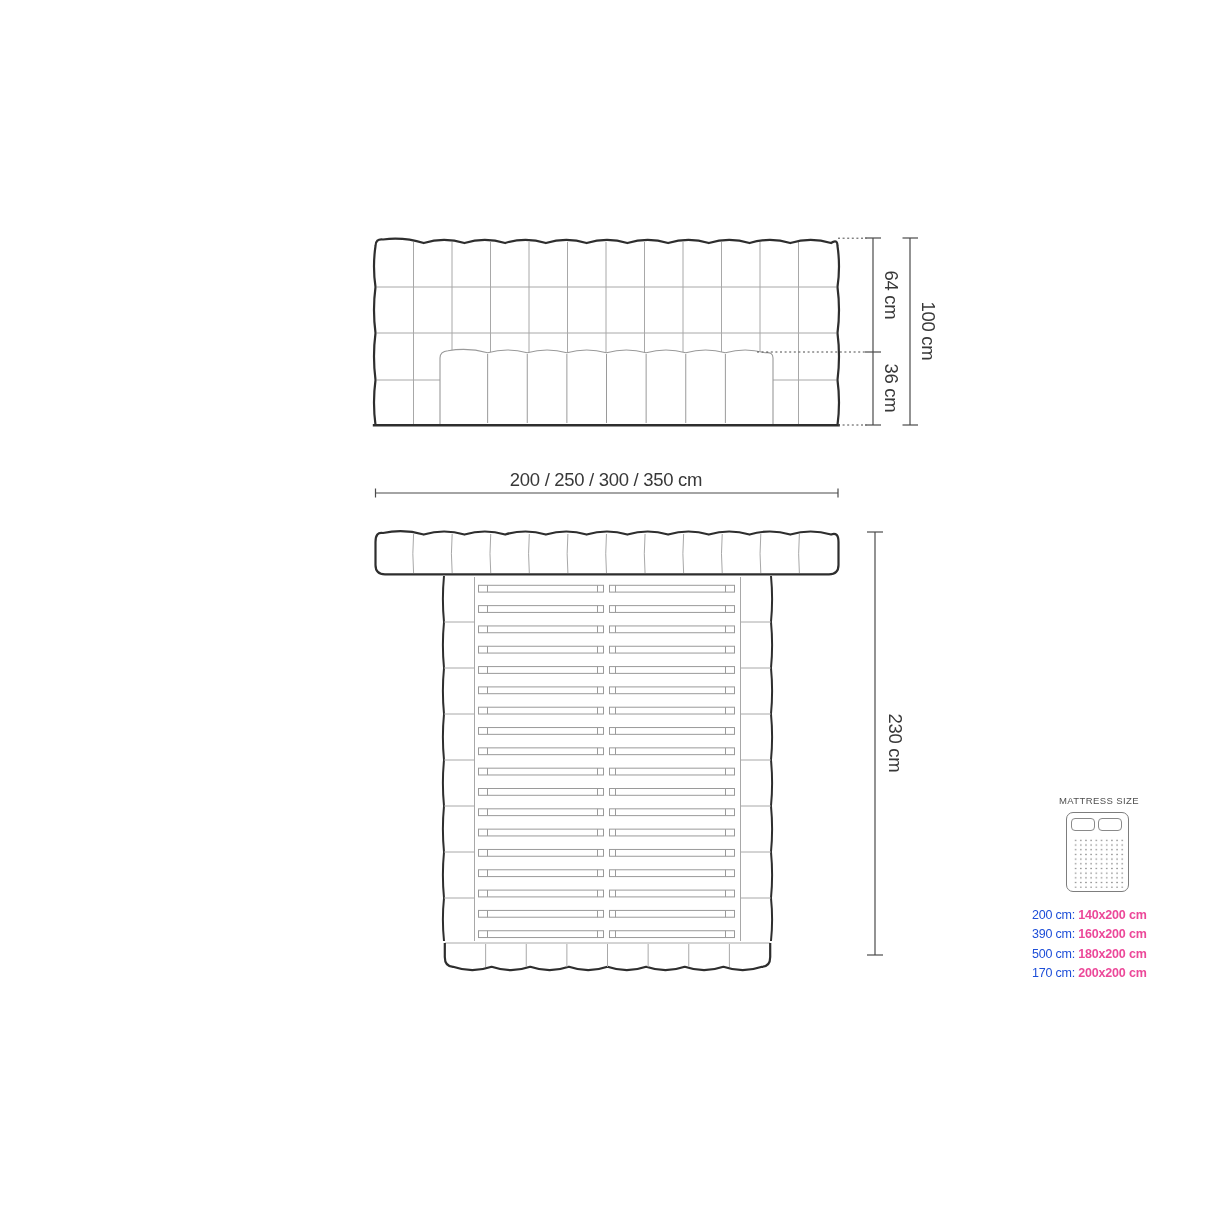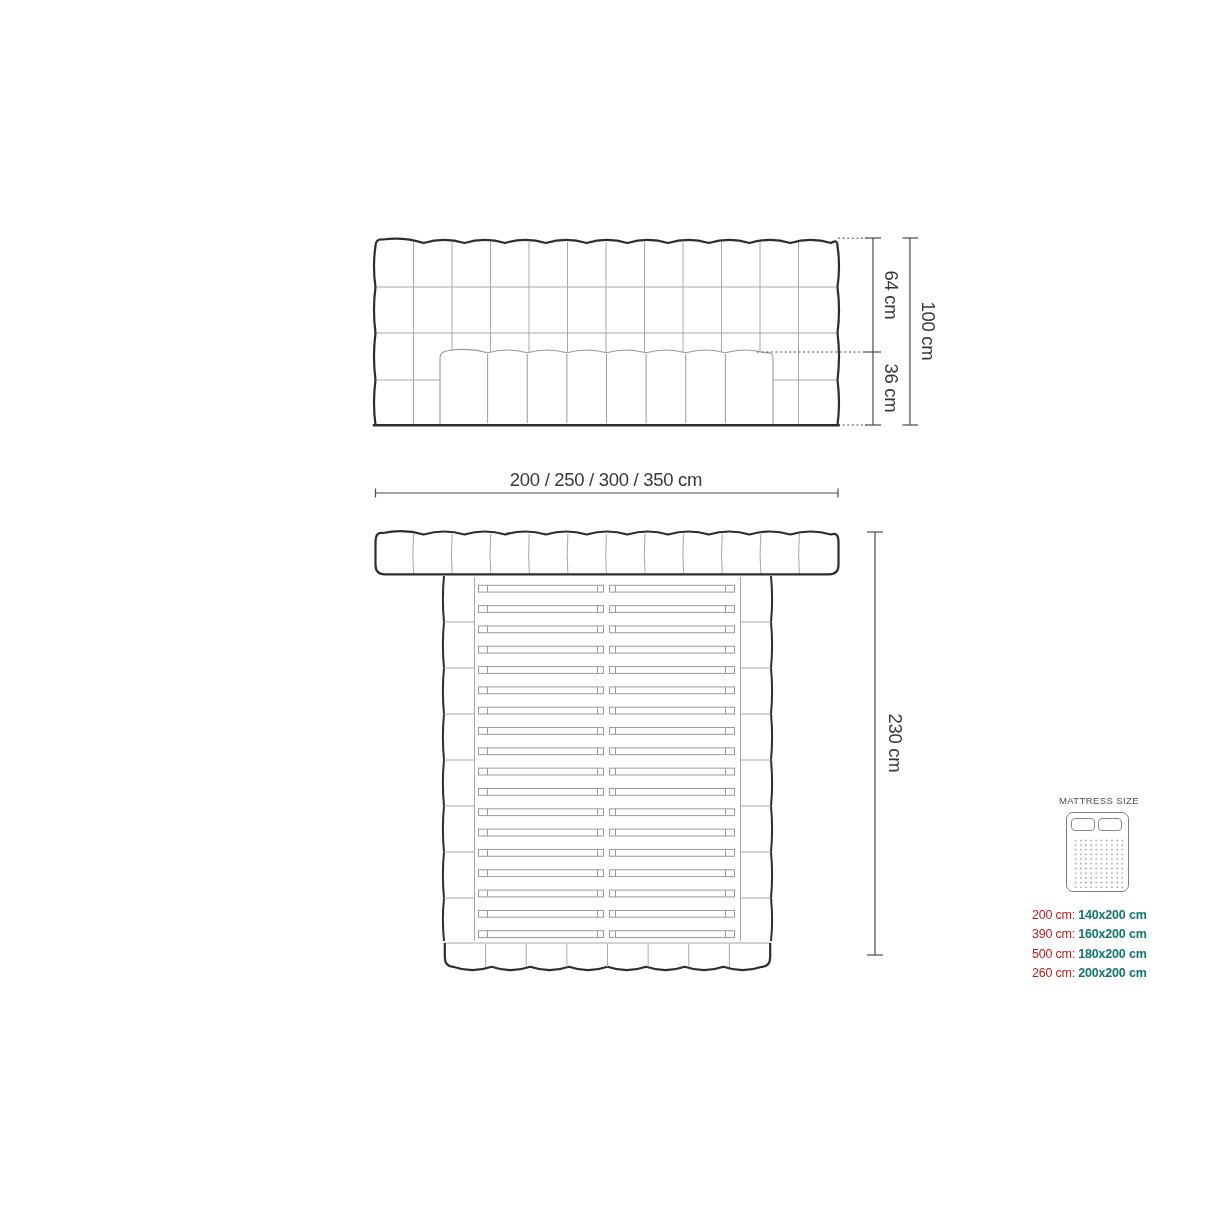--- a/index.html
+++ b/index.html
@@ -12,22 +12,22 @@
   .mattress-icon{position:absolute;left:34px;top:17px;width:63px;height:80px;
     border:1.4px solid #7d7d7d;border-radius:7px;box-sizing:border-box;background:#fff;}
   .pillow{position:absolute;top:5px;width:24px;height:13px;border:1.2px solid #8a8a8a;border-radius:4px;box-sizing:border-box;}
   .pillow.p1{left:4px;}
   .pillow.p2{left:31px;}
   .dot-grid{position:absolute;left:5px;top:24px;width:52px;height:51px;
     background-image:radial-gradient(#9a9a9a 1px, transparent 1.15px);
     background-size:5.2px 4.7px;background-position:1px 1px;}
   .size-list{position:absolute;left:0;top:111px;width:102px;white-space:nowrap;}
   .size-row{font-size:12.5px;line-height:19.3px;letter-spacing:-0.2px;}
-  .size-row .k{color:#b91c1c;}
-  .size-row .v{color:#0f766e;font-weight:bold;}
+  .size-row .k{color:#1d4ed8;}
+  .size-row .v{color:#ec4899;font-weight:bold;}
 </style>
 </head>
 <body>
 
 
 
 <svg id="diagram" width="1214" height="1214" viewBox="0 0 1214 1214">
 
   <g id="g-front">
     <g id="g-front-geo">
@@ -242,20 +242,20 @@
   <div class="legend-title">MATTRESS SIZE</div>
   <div class="mattress-icon">
     <div class="pillow p1"></div>
     <div class="pillow p2"></div>
     <div class="dot-grid"></div>
   </div>
   <div class="size-list">
     <div class="size-row"><span class="k">200 cm:</span> <span class="v">140x200 cm</span></div>
     <div class="size-row"><span class="k">390 cm:</span> <span class="v">160x200 cm</span></div>
     <div class="size-row"><span class="k">500 cm:</span> <span class="v">180x200 cm</span></div>
-    <div class="size-row"><span class="k">260 cm:</span> <span class="v">200x200 cm</span></div>
+    <div class="size-row"><span class="k">170 cm:</span> <span class="v">200x200 cm</span></div>
   </div>
 </div>
 
 
 
 
 
 
 </body></html>

